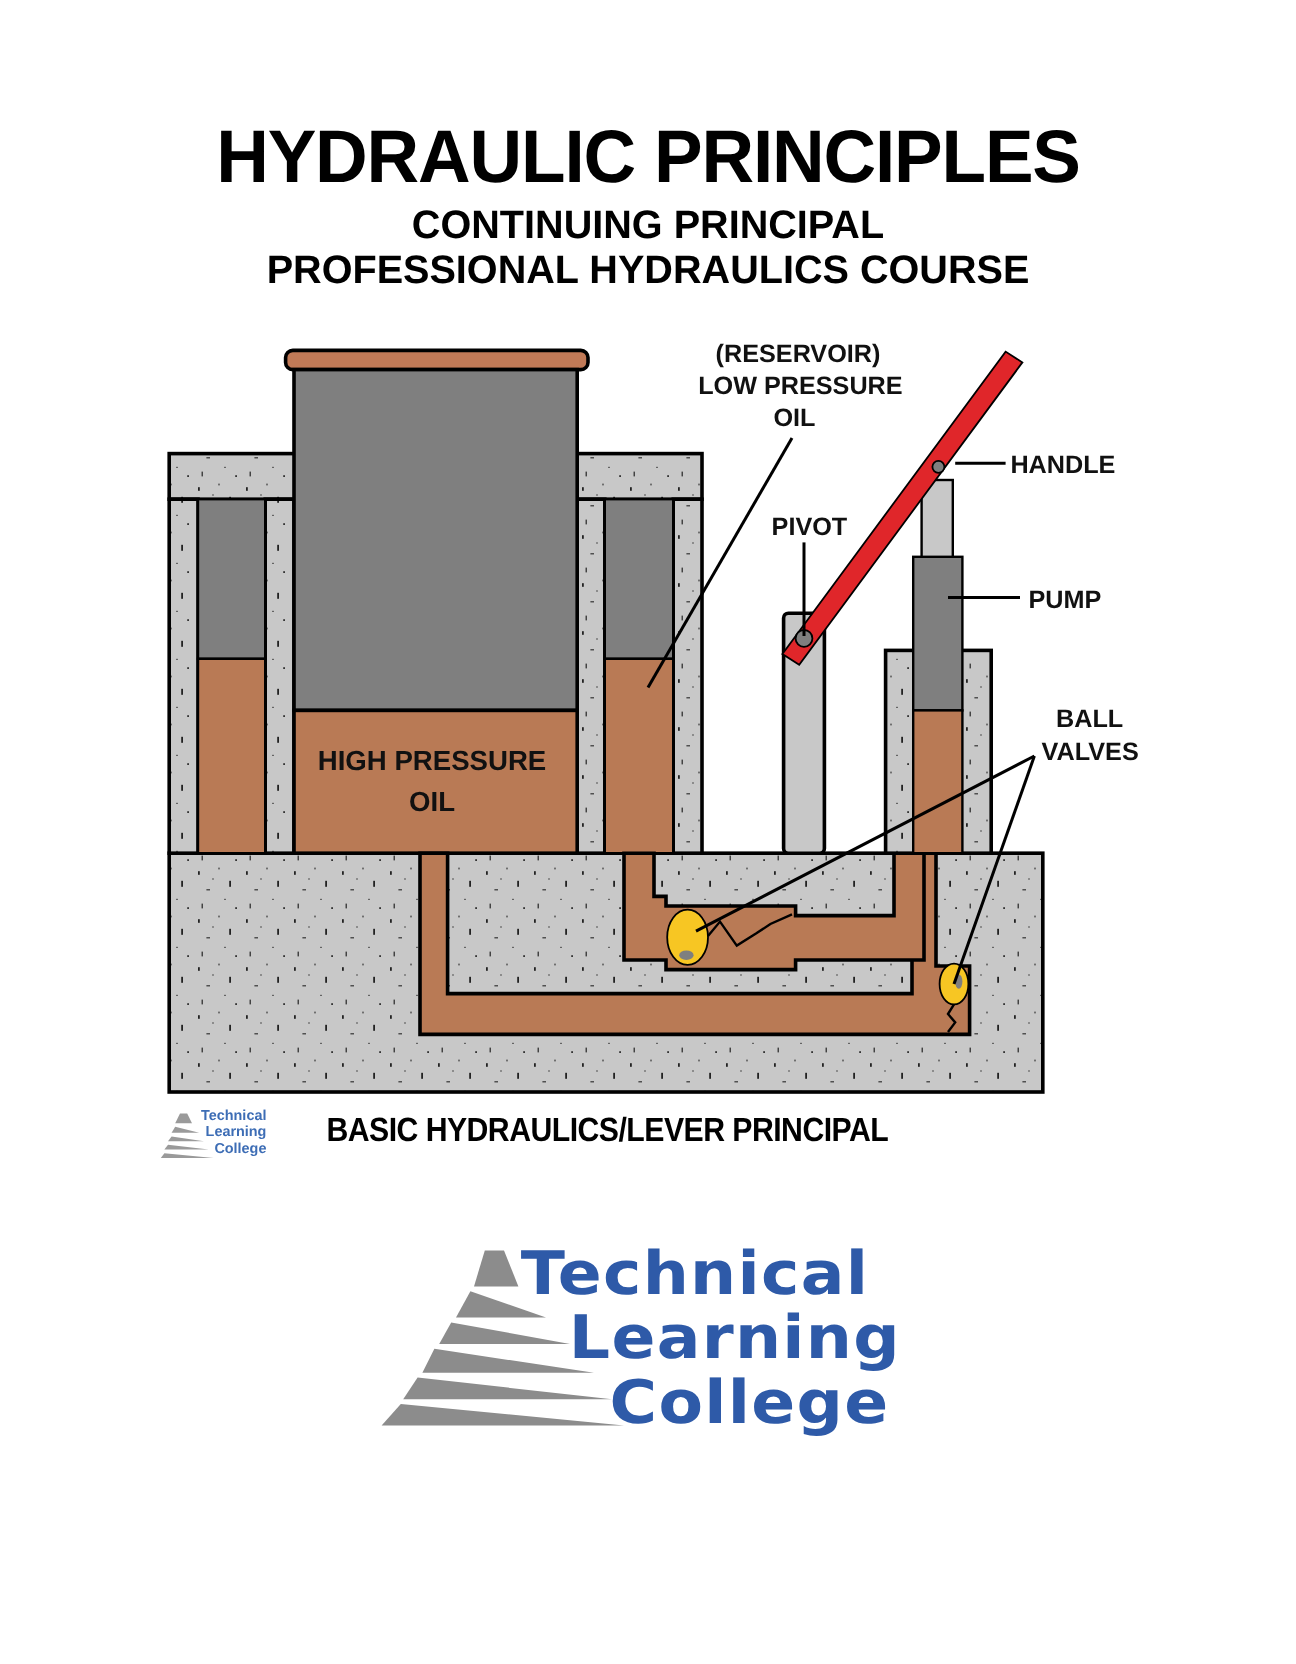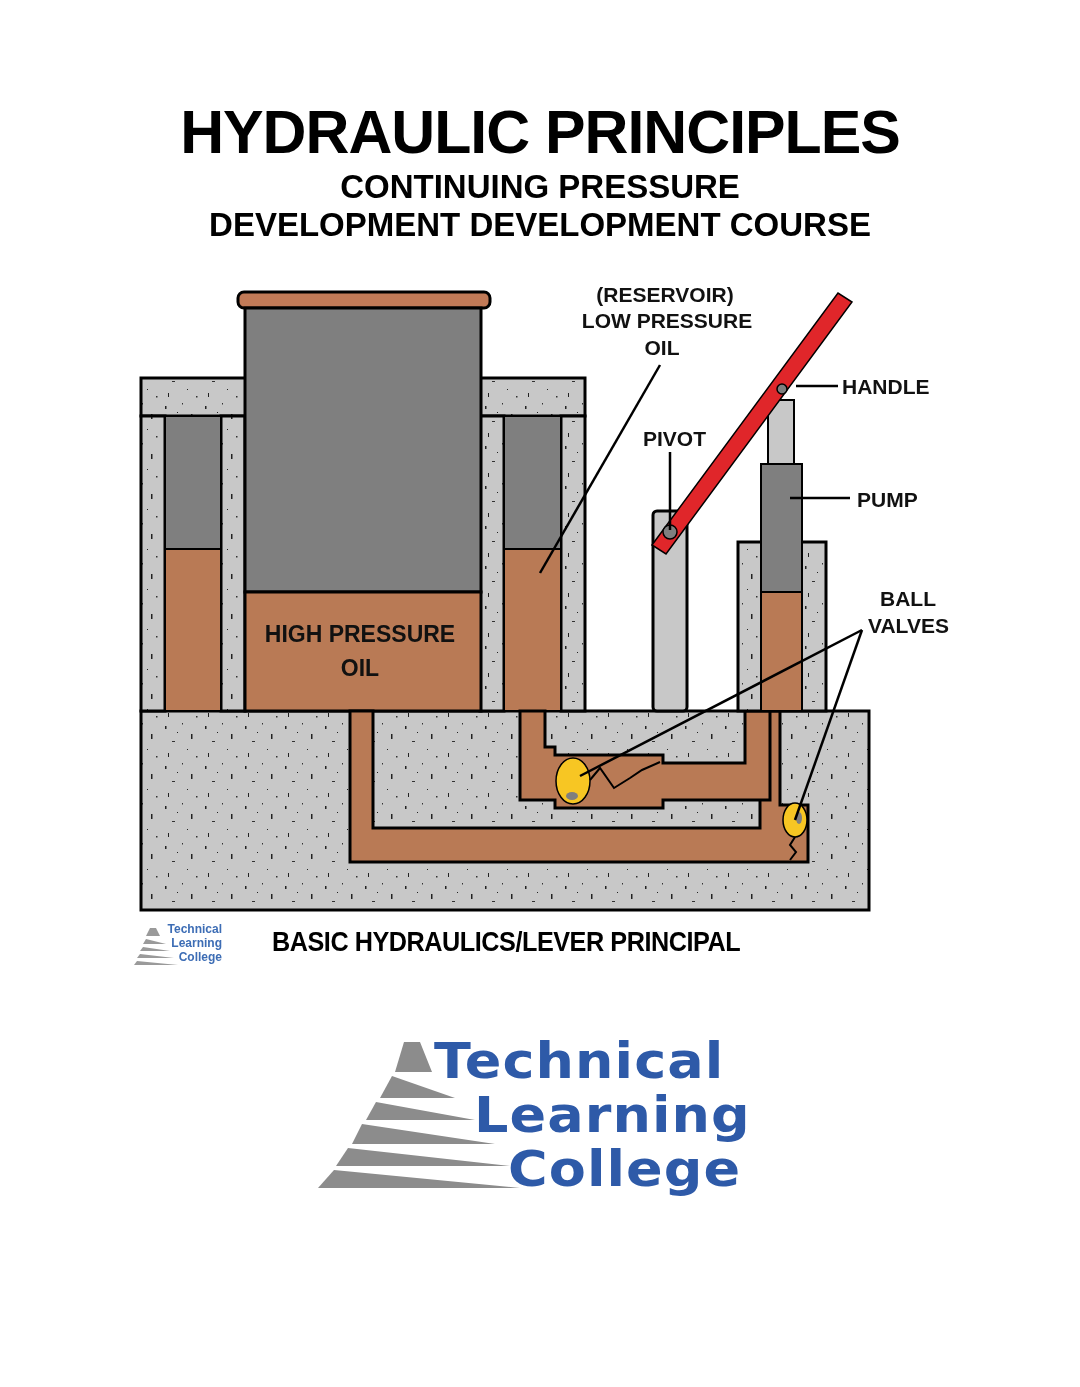--- a/index.html
+++ b/index.html
@@ -13,22 +13,22 @@
   .caption { position: absolute; left: 272px; top: 926px; font-size: 28px; font-weight: bold; transform: scaleX(0.9); transform-origin: left; letter-spacing: -0.5px; }
   .small-logo { position: absolute; left: 134px; top: 922px; width: 90px; height: 46px; }
   .small-logo .txt { position: absolute; left: 18px; top: 0; font-size: 12px; line-height: 14px; font-weight: bold; color: #3d6db5; text-align: right; width: 70px; }
   .big-logo { position: absolute; left: 316px; top: 1036px; width: 460px; height: 160px; }
   .big-logo .word { position: absolute; font-family: "DejaVu Sans", sans-serif; font-weight: bold; color: #2e5aa8; font-size: 50px; letter-spacing: 1px; transform: scaleX(1.08); transform-origin: left; }
 </style>
 </head>
 <body>
 
 <div class="title t1">HYDRAULIC PRINCIPLES</div>
-<div class="title t2">CONTINUING PRESSURE</div>
-<div class="title t3">DEVELOPMENT DEVELOPMENT COURSE</div>
+<div class="title t2">CONTINUING PRINCIPAL</div>
+<div class="title t3">PROFESSIONAL HYDRAULICS COURSE</div>
 
 <svg id="diagram" width="1080" height="1387" viewBox="0 0 1080 1387">
   <defs>
     <pattern id="speckle" width="40" height="40" patternUnits="userSpaceOnUse">
       <rect width="40" height="40" fill="#c8c8c8"></rect>
       <rect x="5" y="6" width="1.5" height="3" fill="#222"></rect>
       <rect x="22" y="3" width="1" height="1.5" fill="#333"></rect>
       <rect x="31" y="14" width="1.5" height="5" fill="#222"></rect>
       <rect x="12" y="21" width="3" height="1" fill="#333"></rect>
       <rect x="27" y="29" width="1" height="1" fill="#222"></rect>

